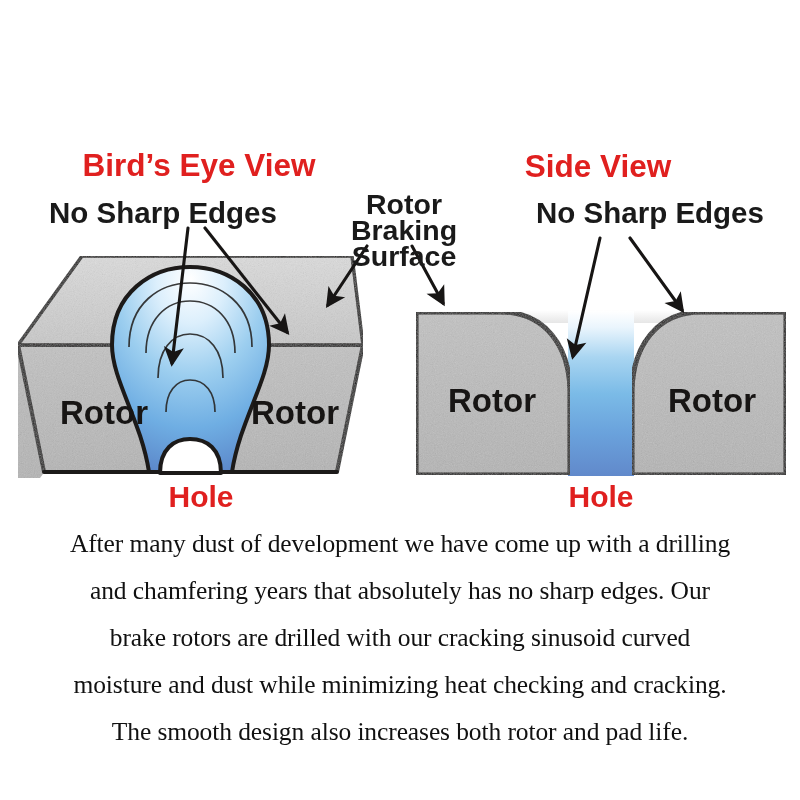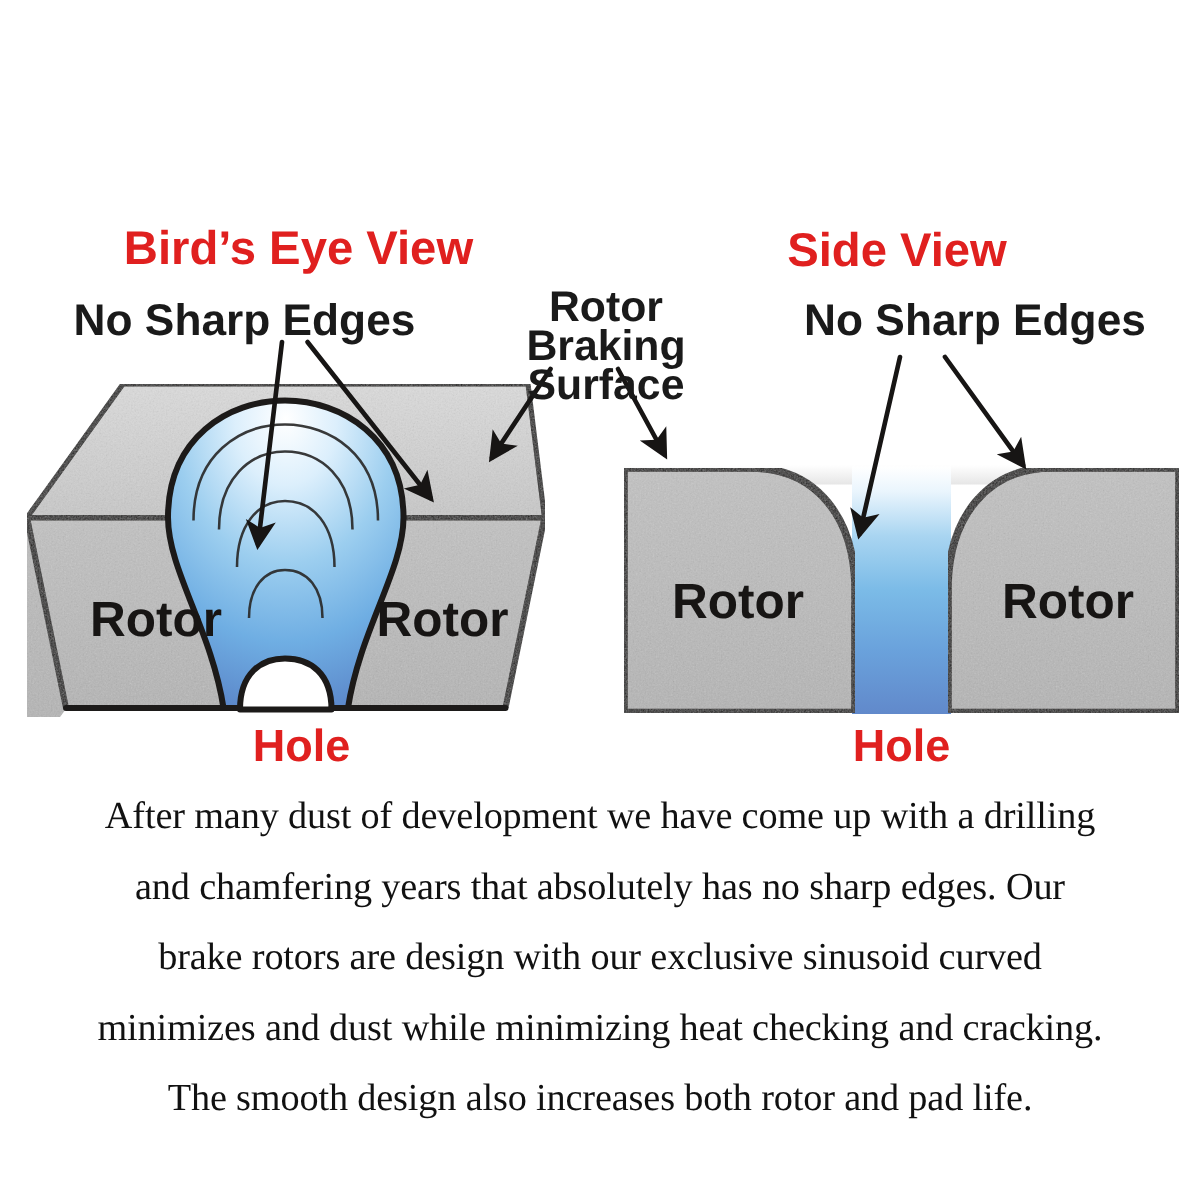--- a/index.html
+++ b/index.html
@@ -236,18 +236,18 @@
 
       <text class="hdg" x="201" y="447" text-anchor="middle" font-size="30" fill="#E0201F" font-family="Liberation Sans, sans-serif" font-weight="bold">Hole</text>
 
       <text class="hdg" x="601" y="447" text-anchor="middle" font-size="30" fill="#E0201F" font-family="Liberation Sans, sans-serif" font-weight="bold">Hole</text>
     </svg>
   </div>
 
   <div id="caption">
     <span class="cap-line">After many dust of development we have come up with a drilling</span>
     <span class="cap-line">and chamfering years that absolutely has no sharp edges.  Our</span>
-    <span class="cap-line">brake rotors are design with our exclusive sinusoid curved</span>
-    <span class="cap-line">minimizes and dust while minimizing heat checking and cracking.</span>
+    <span class="cap-line">brake rotors are drilled with our cracking sinusoid curved</span>
+    <span class="cap-line">moisture and dust while minimizing heat checking and cracking.</span>
     <span class="cap-line">The smooth design also increases both rotor and pad life.</span>
   </div>
 
 </div>
 
 </body></html>

